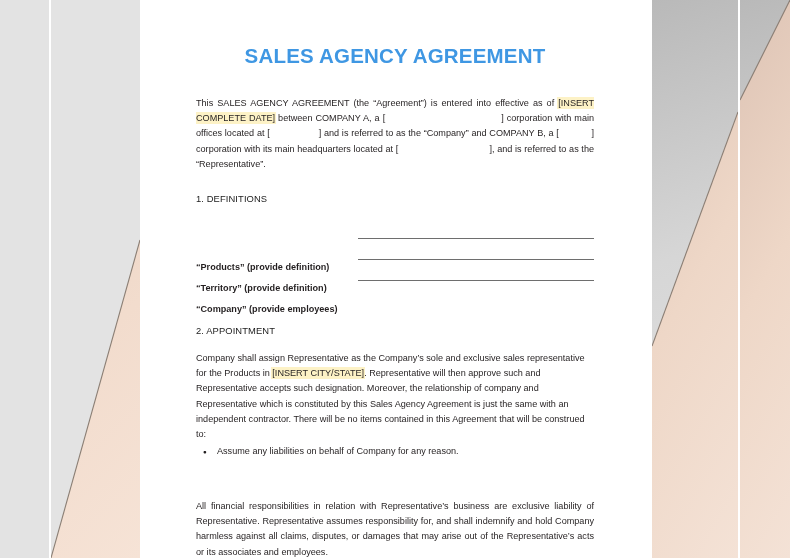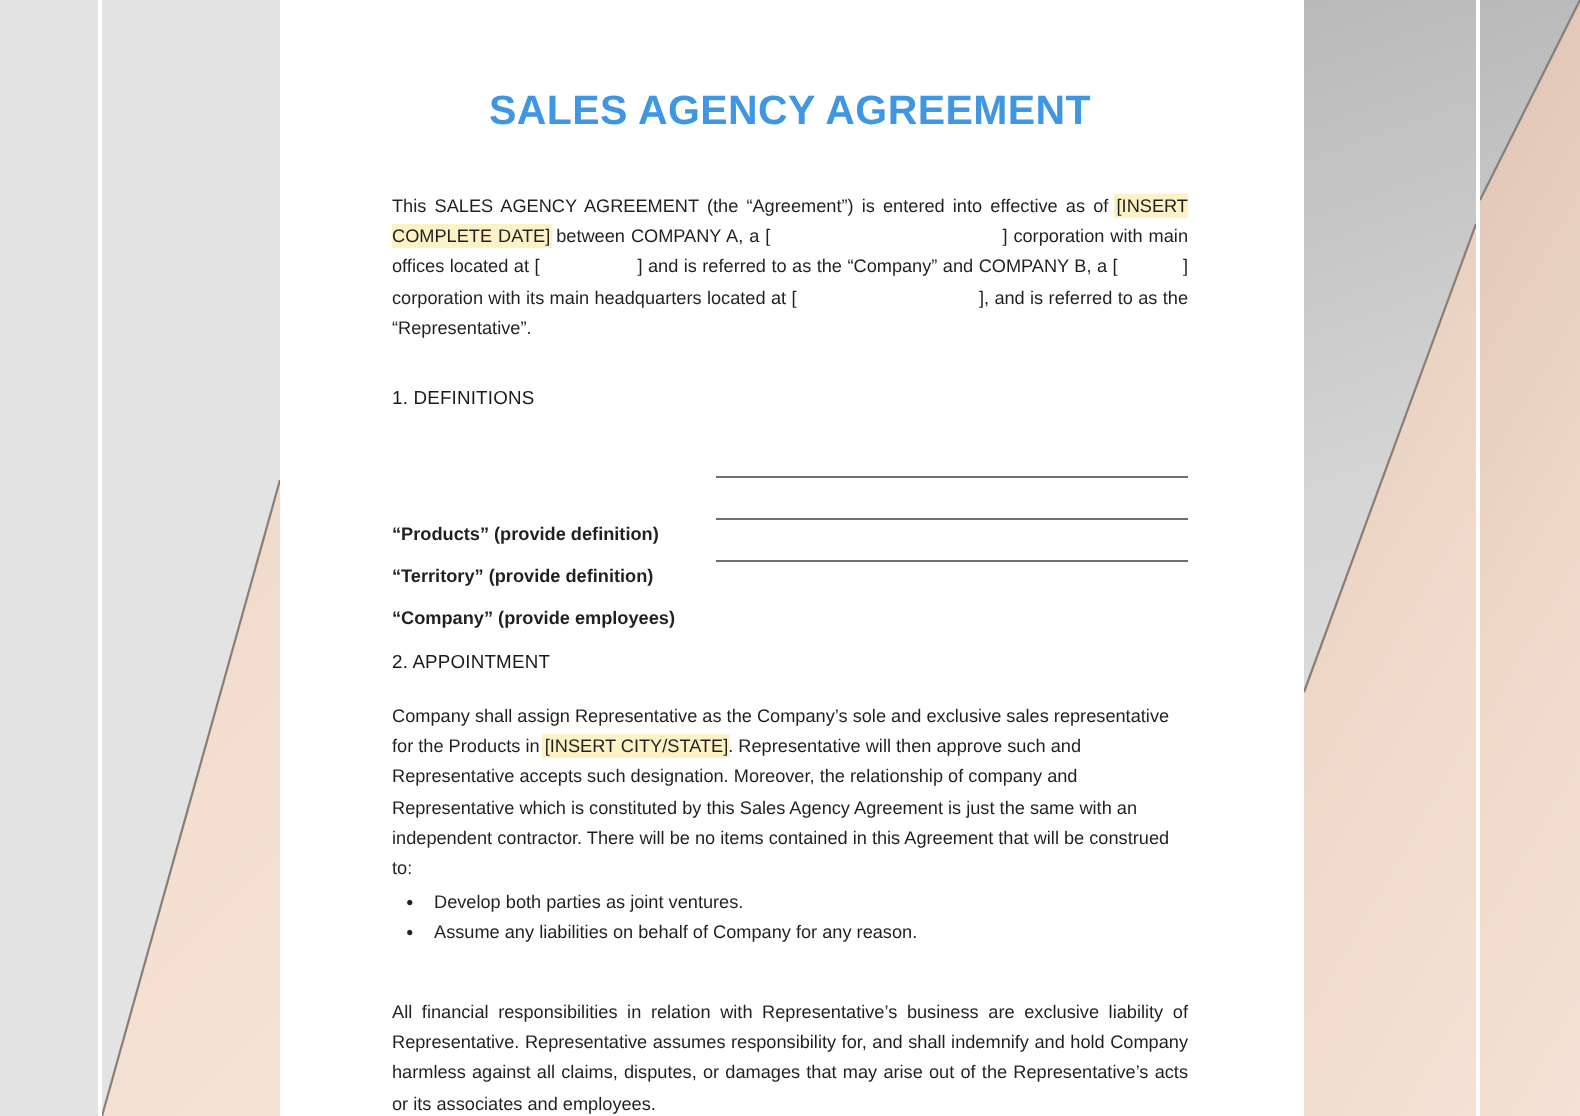--- a/index.html
+++ b/index.html
@@ -279,21 +279,20 @@
       <div class="sec-heading sec-app">2. APPOINTMENT</div>
 
       <div class="body-text para-appoint">
         <span class="just-block">
           <span>Company shall assign Representative as the Company’s sole and exclusive sales representative for the Products in </span><span class="hl">[INSERT CITY/STATE]</span><span>. Representative will then approve such and Representative accepts such designation. Moreover, the relationship of</span>
         </span>
         <span>company and Representative which is constituted by this Sales Agency Agreement is just the same with an independent contractor. There will be no items contained in this Agreement that will be construed to:</span>
       </div>
 
       <ul class="bullets">
-        <li>Develop both parties as joint ventures.</li>
         <li>Assume any liabilities on behalf of Company for any reason.</li>
       </ul>
 
       <div class="body-text para-financial">All financial responsibilities in relation with Representative’s business are exclusive liability of Representative. Representative assumes responsibility for, and shall indemnify and hold Company harmless against all claims, disputes, or damages that may arise out of the Representative’s acts or its associates and employees.</div>
 
     </div>
   </div>
 
 </div>
 

